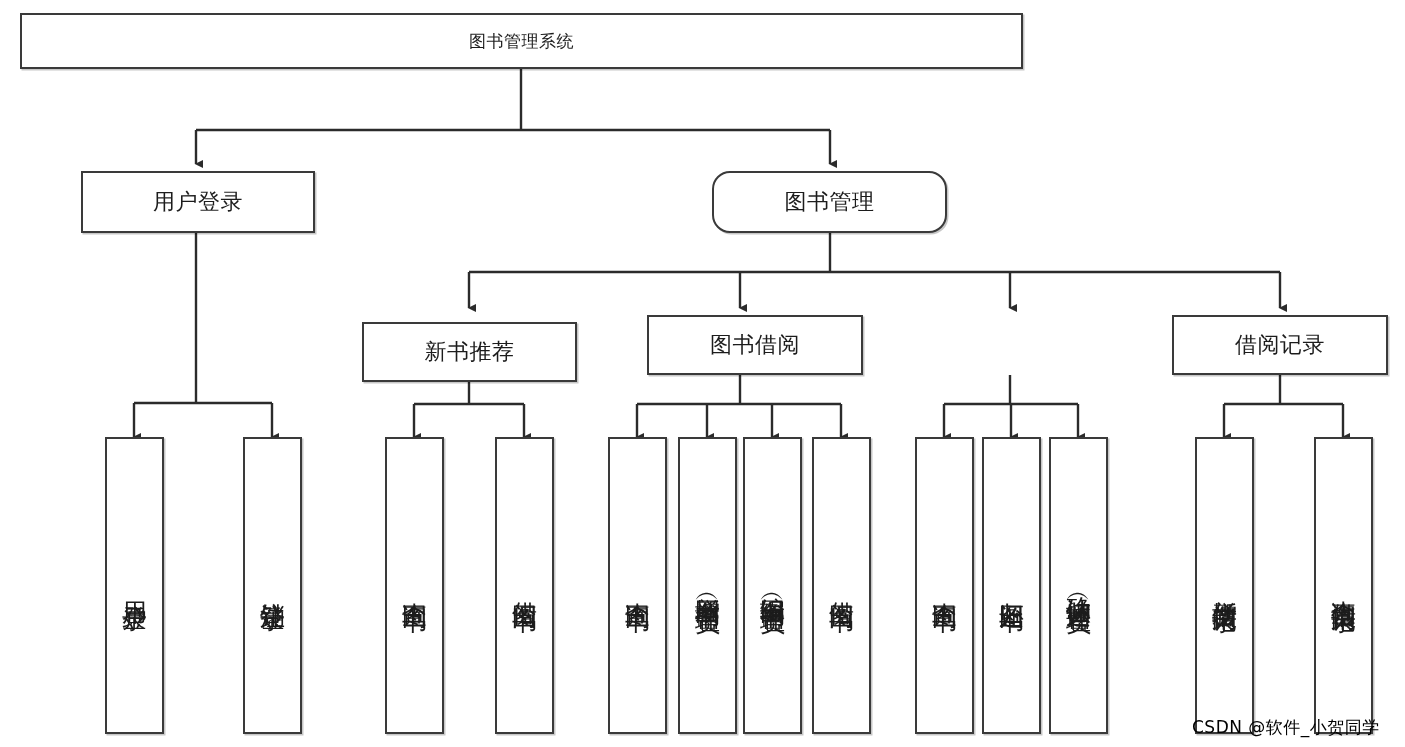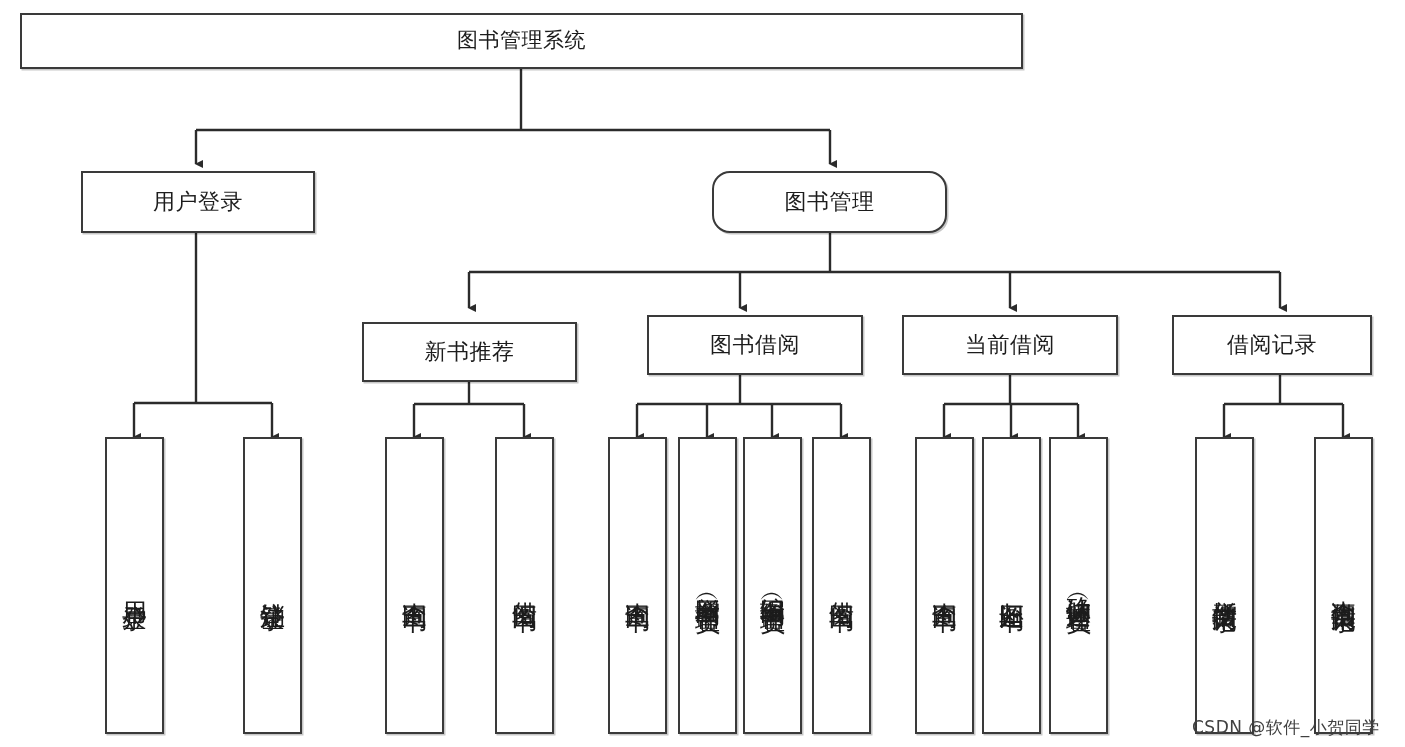--- a/index.html
+++ b/index.html
@@ -42,41 +42,41 @@
     text-align: center;
     line-height: 1.22;
     white-space: nowrap;
   }
   
   .node.horiz .label {
     font-size: 22px;
     letter-spacing: 0.5px;
   }
   .node.root .label {
-    font-size: 21px;
+    font-size: 17px;
   }
   
   .node.vert {
     align-items: center;
     justify-content: center;
     padding: 6px 0;
   }
   .node.vert .label {
     writing-mode: vertical-rl;
     text-orientation: upright;
     font-size: 25px;
     line-height: 1.08;
     letter-spacing: 2px;
     white-space: nowrap;
     max-height: 100%;
   }
   .watermark {
     position: absolute;
     font-size: 17px;
-    color: #404040;
+    color: #000000;
     letter-spacing: 0.5px;
     white-space: nowrap;
   }
 </style>
 </head>
 <body>
 
 <div id="canvas">
 
   <svg class="edges" viewBox="0 0 1405 747">
@@ -139,24 +139,21 @@
   <div class="node horiz" style="left:712px; top:171px; width:235px; height:62px;border-radius:18px;">
     <span class="label">图书管理</span>
   </div>
 
   <div class="node horiz" style="left:362px; top:315px; width:215px; height:60px;margin-top:7px;">
     <span class="label">新书推荐</span>
   </div>
   <div class="node horiz" style="left:632px; top:315px; width:216px; height:60px;margin-left:15px;">
     <span class="label">图书借阅</span>
   </div>
-  <div class="node horiz" style="left:902px; top:315px; width:216px; height:60px;">
-    <span class="label">当前借阅</span>
-  </div>
-  <div class="node horiz" style="left:1172px; top:315px; width:200px; height:60px;">
+  <div class="node horiz" style="left:1172px; top:315px; width:216px; height:60px;">
     <span class="label">借阅记录</span>
   </div>
 
   <div class="node vert" style="left:105px; top:437px; width:59px; height:297px;">
     <span class="label">用户登录</span>
   </div>
   <div class="node vert" style="left:243px; top:437px; width:59px; height:297px;">
     <span class="label">注销登录</span>
   </div>
 

